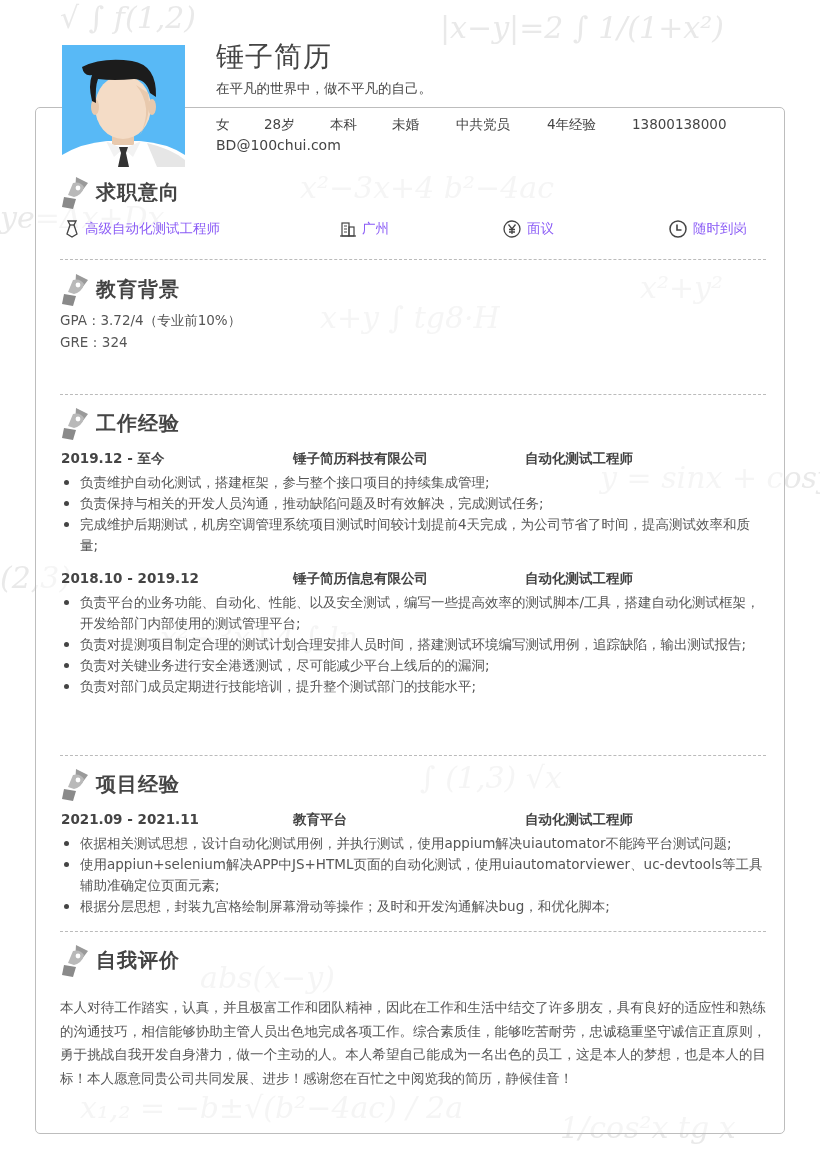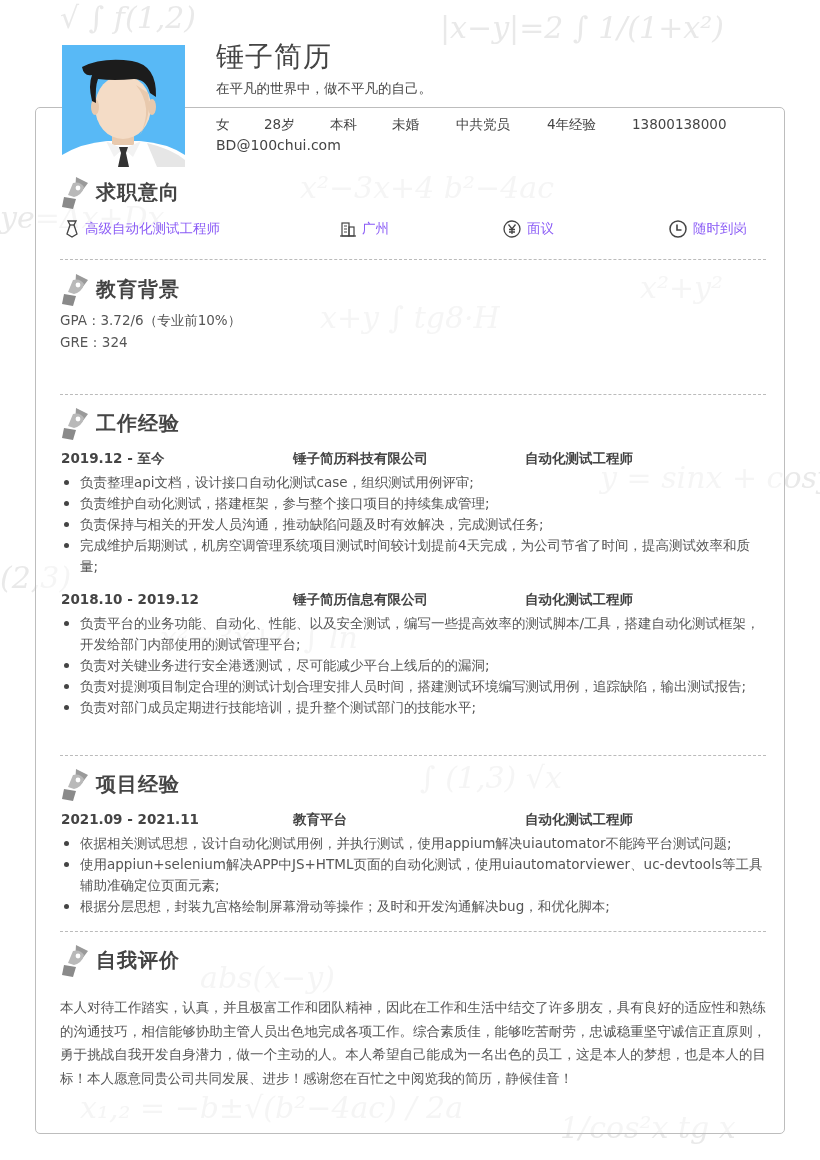--- a/index.html
+++ b/index.html
@@ -172,53 +172,52 @@
 </div>
 <div class="dashed" style="top:259px;"></div>
 
 <div class="section" style="top:272px;">
   <div class="sec-title">
     <svg class="icon" viewBox="0 0 32 34">
         <use href="#pen-hand"></use>
       </svg>
     <h2>教育背景</h2>
   </div>
-  <div class="line" style="margin-top:3px;">GPA：3.72/6（专业前10%）</div>
+  <div class="line" style="margin-top:3px;">GPA：3.72/4（专业前10%）</div>
   <div class="line">GRE：324</div>
 </div>
 <div class="dashed" style="top:394px;"></div>
 
 <div class="section" style="top:406px;">
   <div class="sec-title">
     <svg class="icon" viewBox="0 0 32 34">
         <use href="#pen-hand"></use>
       </svg>
     <h2>工作经验</h2>
   </div>
   <div class="row3" style="margin-top:8px;">
     <span style="left:1px;">2019.12 - 至今</span>
     <span style="left:233px;">锤子简历科技有限公司</span>
     <span style="left:465px;">自动化测试工程师</span>
   </div>
   <ul class="bullets" style="margin-top:2px;">
-    <li>负责整理api文档，设计接口自动化测试case，组织测试用例评审;</li>
     <li>负责维护自动化测试，搭建框架，参与整个接口项目的持续集成管理;</li>
     <li>负责保持与相关的开发人员沟通，推动缺陷问题及时有效解决，完成测试任务;</li>
     <li>完成维护后期测试，机房空调管理系统项目测试时间较计划提前4天完成，为公司节省了时间，提高测试效率和质量;</li>
   </ul>
 
   <div class="row3" style="margin-top:12px;">
     <span style="left:1px;">2018.10 - 2019.12</span>
     <span style="left:233px;">锤子简历信息有限公司</span>
     <span style="left:465px;">自动化测试工程师</span>
   </div>
   <ul class="bullets" style="margin-top:2px;">
     <li>负责平台的业务功能、自动化、性能、以及安全测试，编写一些提高效率的测试脚本/工具，搭建自动化测试框架，开发给部门内部使用的测试管理平台;</li>
+    <li>负责对提测项目制定合理的测试计划合理安排人员时间，搭建测试环境编写测试用例，追踪缺陷，输出测试报告;</li>
     <li>负责对关键业务进行安全港透测试，尽可能减少平台上线后的的漏洞;</li>
-    <li>负责对提测项目制定合理的测试计划合理安排人员时间，搭建测试环境编写测试用例，追踪缺陷，输出测试报告;</li>
     <li>负责对部门成员定期进行技能培训，提升整个测试部门的技能水平;</li>
   </ul>
 </div>
 <div class="dashed" style="top:755px;"></div>
 
 <div class="section" style="top:767px;">
   <div class="sec-title">
     <svg class="icon" viewBox="0 0 32 34">
         <use href="#pen-hand"></use>
       </svg>

